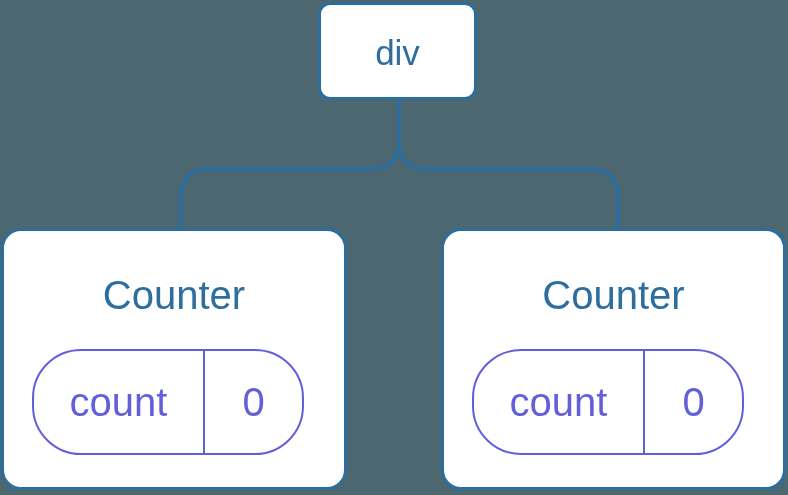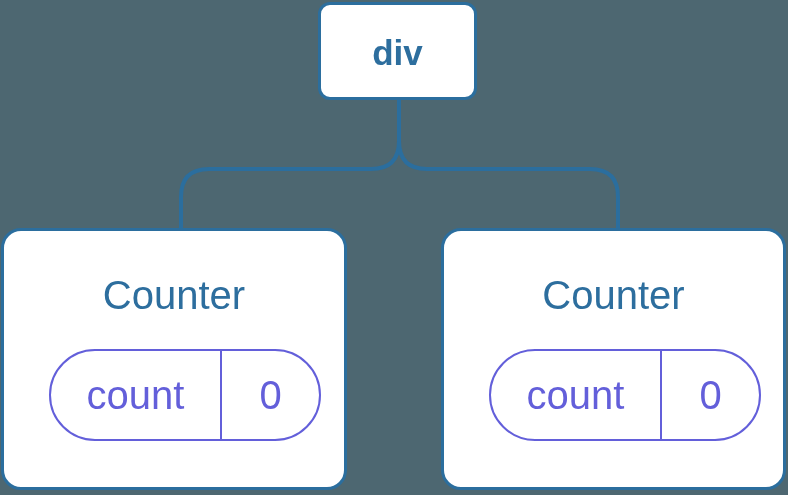--- a/index.html
+++ b/index.html
@@ -36,21 +36,21 @@
     box-sizing: border-box;
     background: var(--card_bg, #ffffff);
     border: 3px solid var(--line, #2b6e9e);
     border-radius: 12px;
     display: flex;
     align-items: center;
     justify-content: center;
   }
   .node-root .node-label {
     font-size: 35px;
-    font-weight: 700;
+    font-weight: 400;
     color: var(--text_blue, #2d6e9e);
     line-height: 1;
     padding-top: 2px;
   }
   .card {
     position: absolute;
     top: 228px;
     width: 346px;
     height: 262px;
     box-sizing: border-box;
@@ -63,24 +63,24 @@
   .card-title {
     margin-top: 42px;
     text-align: center;
     font-size: 40px;
     font-weight: 500;
     color: var(--text_blue, #2d6e9e);
     line-height: 1.1;
   }
   .pill {
     position: absolute;
-    left: 45px;
+    left: 28px;
     top: 118px;
     width: 272px;
-    height: 92px;
+    height: 106px;
     box-sizing: border-box;
     border: 2px solid var(--purple, #635fda);
     border-radius: 49px;
     background: var(--card_bg, #ffffff);
     display: flex;
     align-items: stretch;
     overflow: hidden;
   }
   .pill-name, .pill-value {
     display: flex;

